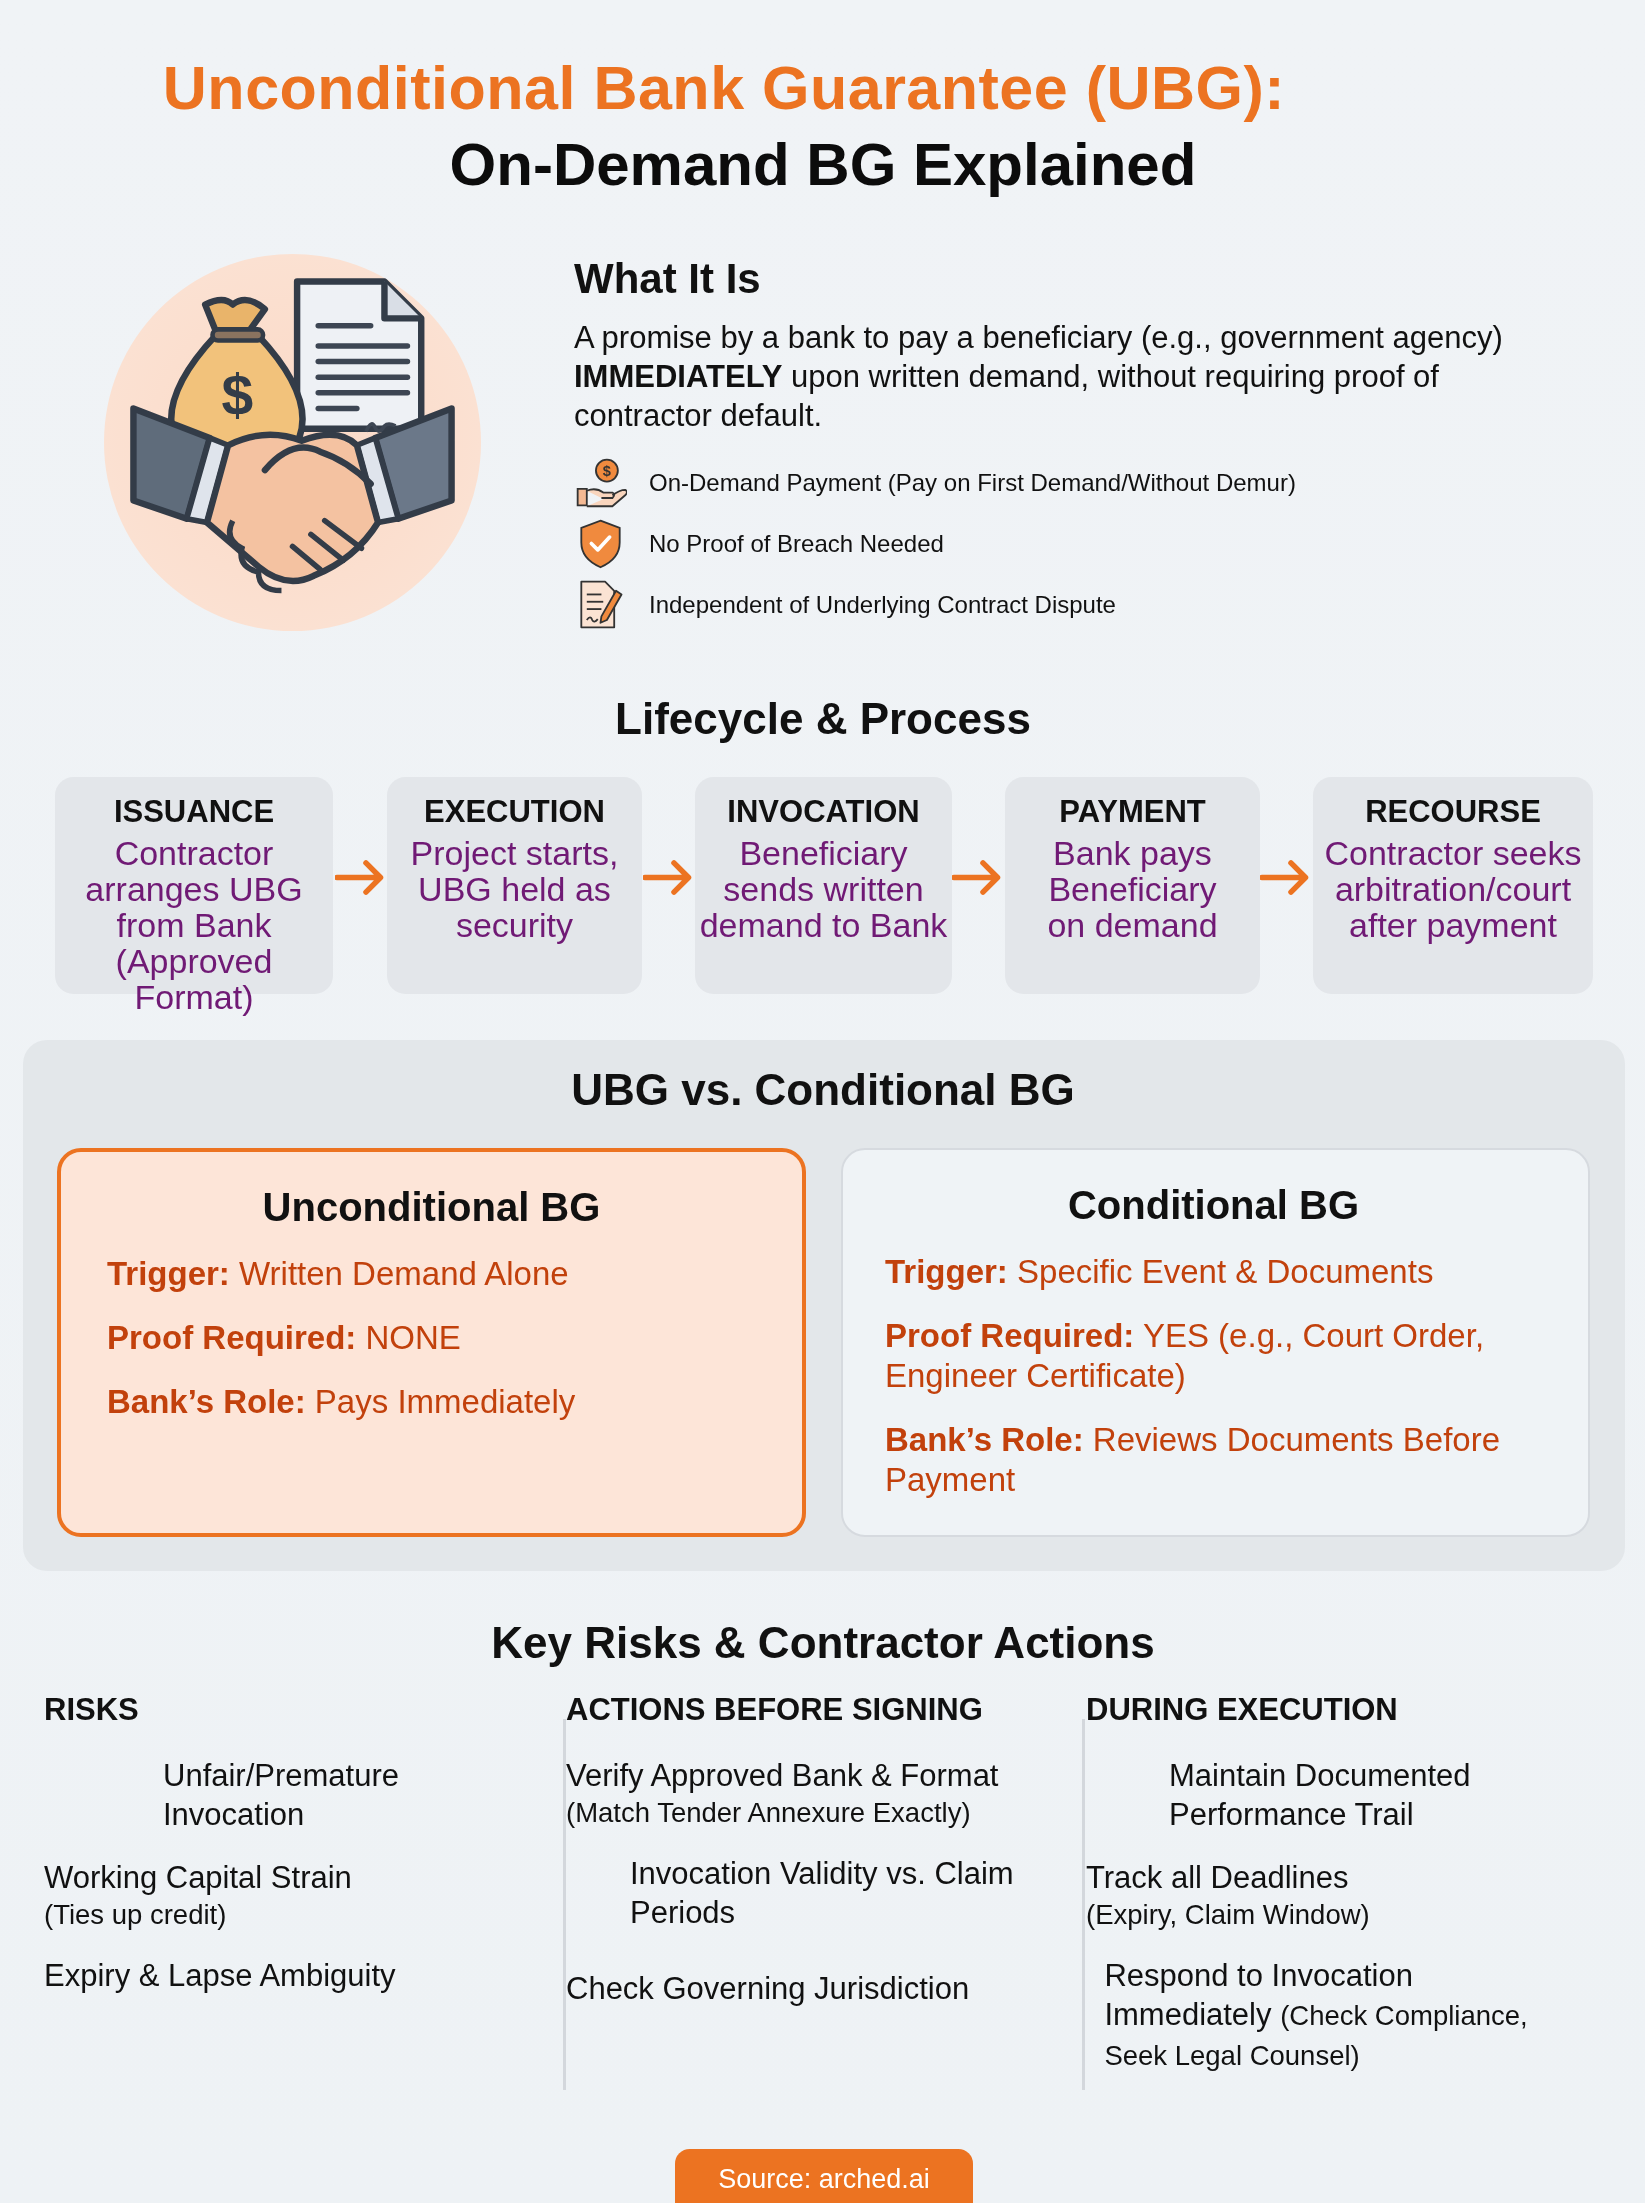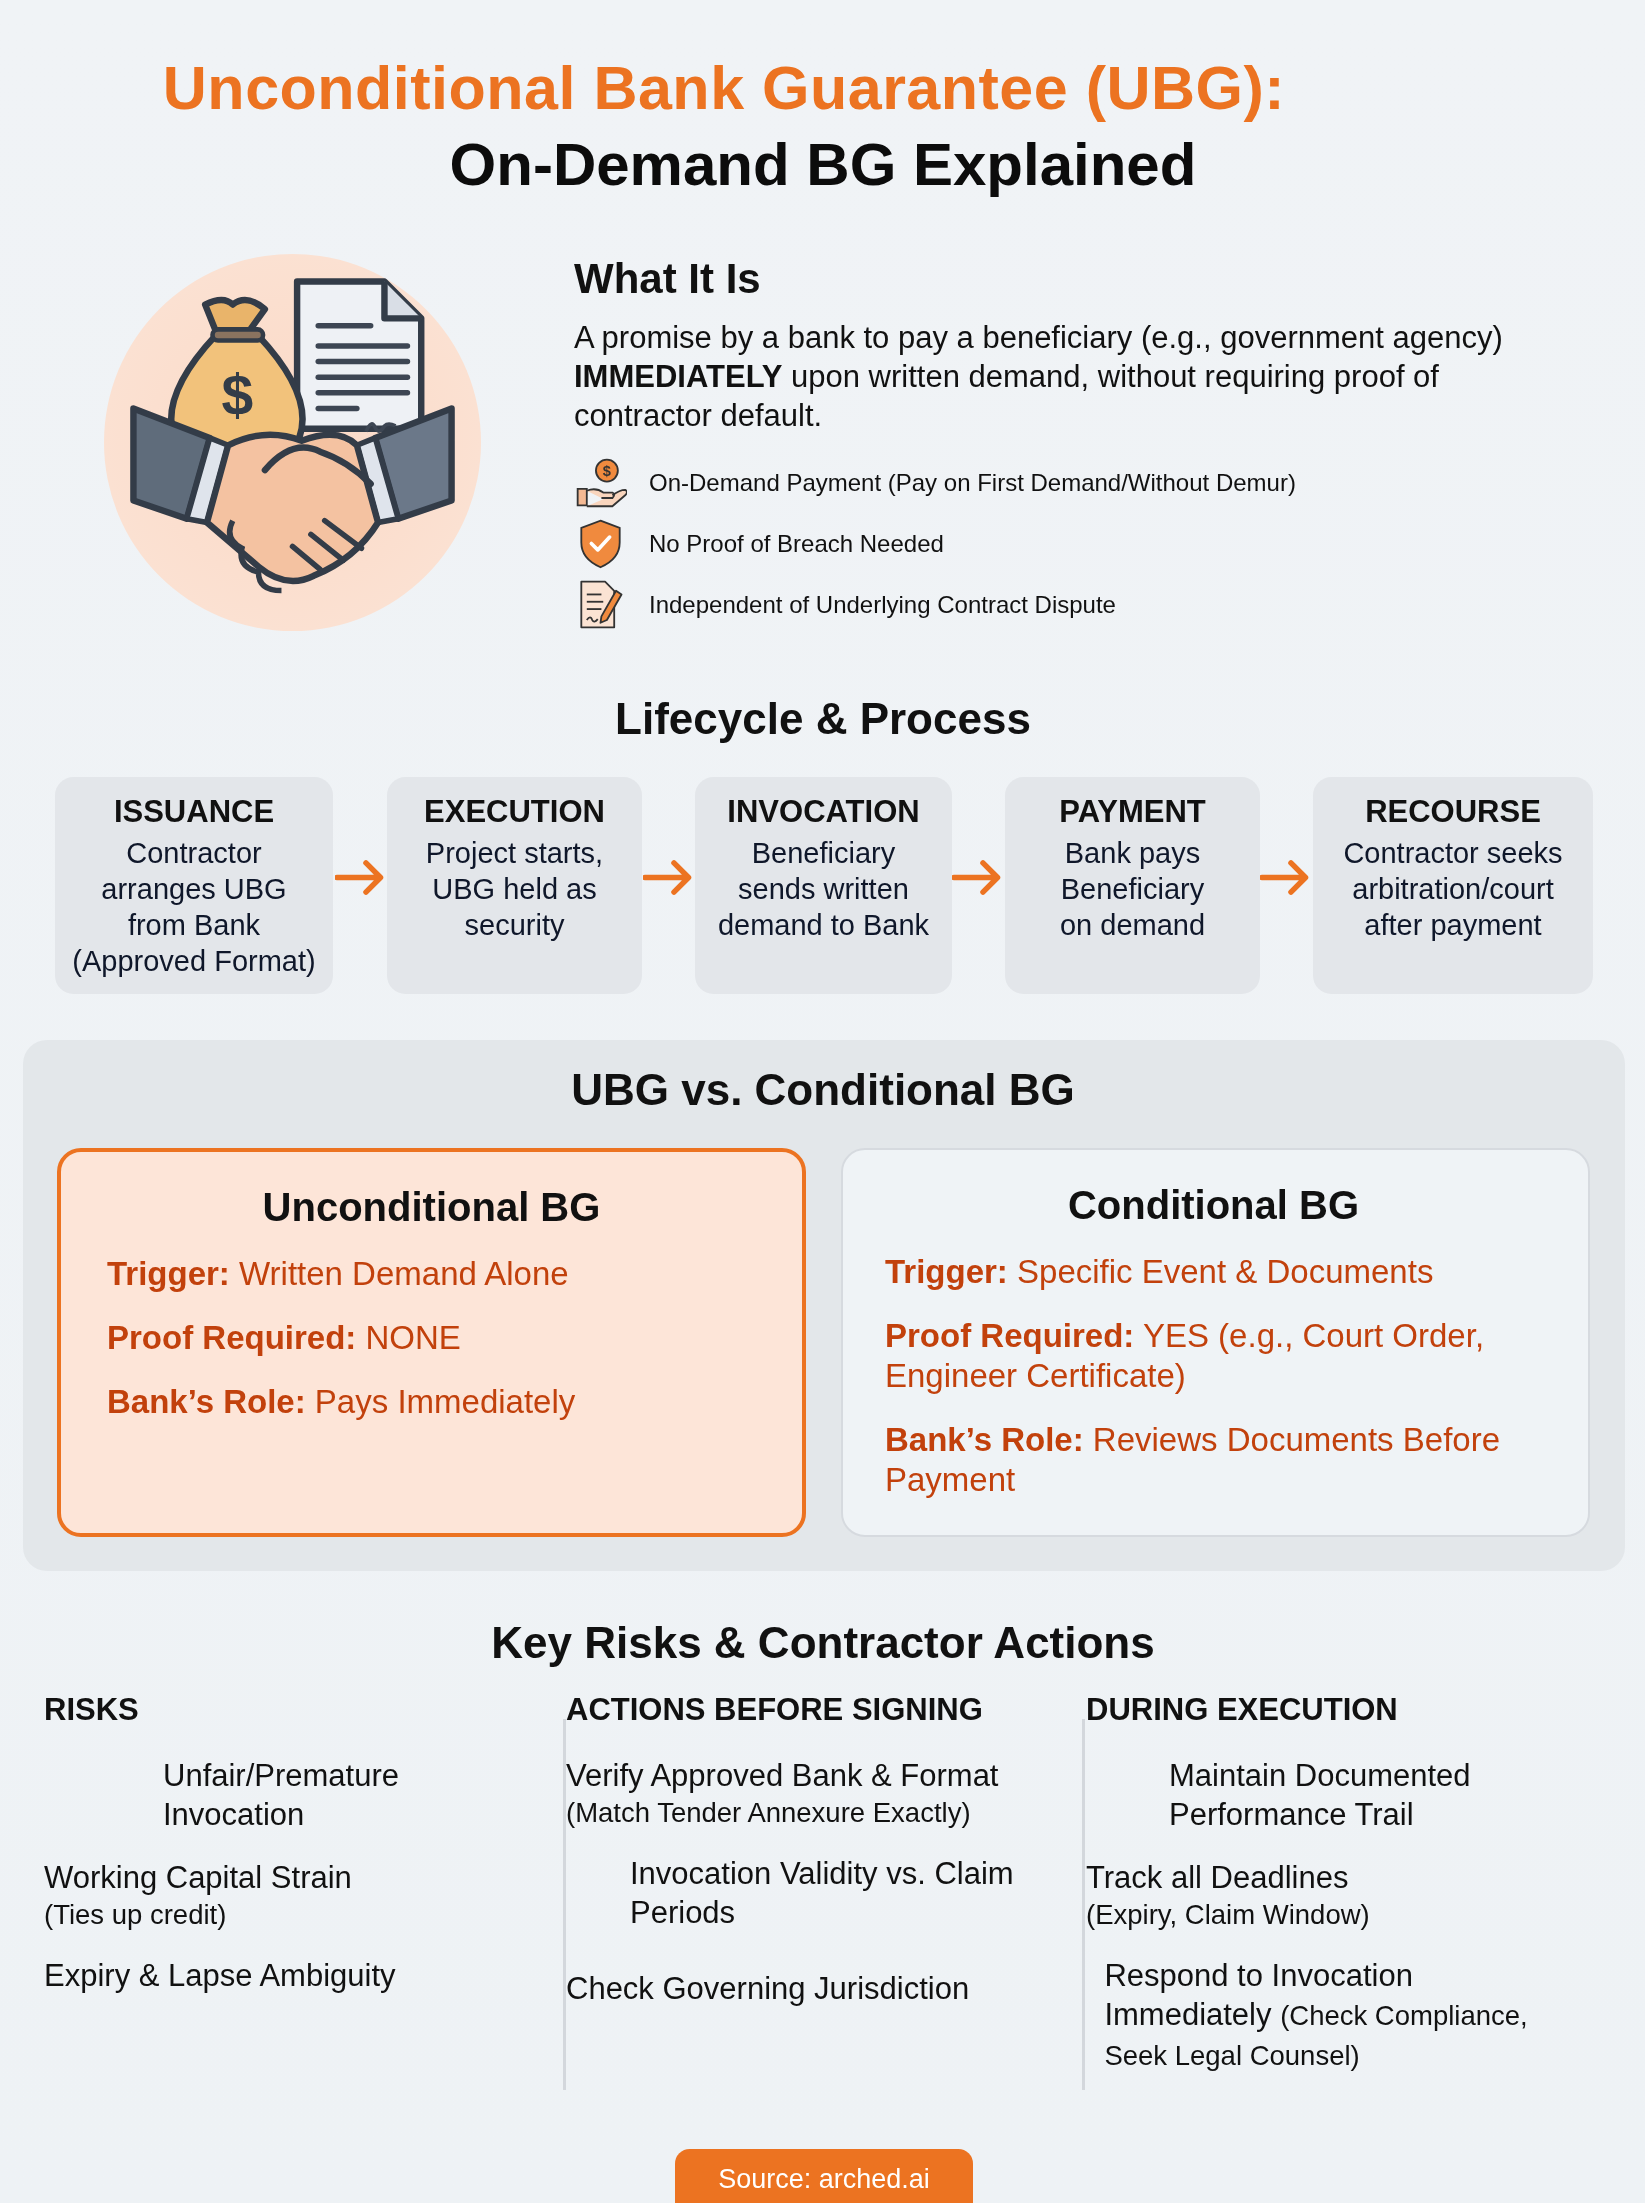--- a/index.html
+++ b/index.html
@@ -48,21 +48,21 @@
   
   .section-title {
     position: absolute; left: 0; width: 1646px; text-align: center;
     font-size: 44px; font-weight: 700;
   }
   .lc-box {
     position: absolute; top: 777px; height: 217px; background: #e3e6ea;
     border-radius: 18.4px; text-align: center; padding-top: 16.5px;
   }
   .lc-box .h { font-size: 31px; font-weight: 700; margin-bottom: 5.5px; }
-  .lc-box .d { font-size: 29px; line-height: 36px; color: #0f172a; }
+  .lc-box .d { font-size: 34px; line-height: 36px; color: #701a75; }
   .arrow { position: absolute; top: 859px; width: 51px; height: 37px; }
 
   
   .cmp-panel {
     position: absolute; left: 23px; top: 1040px; width: 1602px; height: 531px;
     background: #e3e7ea; border-radius: 24px;
   }
   .cmp-card {
     position: absolute; top: 1148px; height: 389px; border-radius: 24px; padding: 33px 46px 0 46px;
   }

